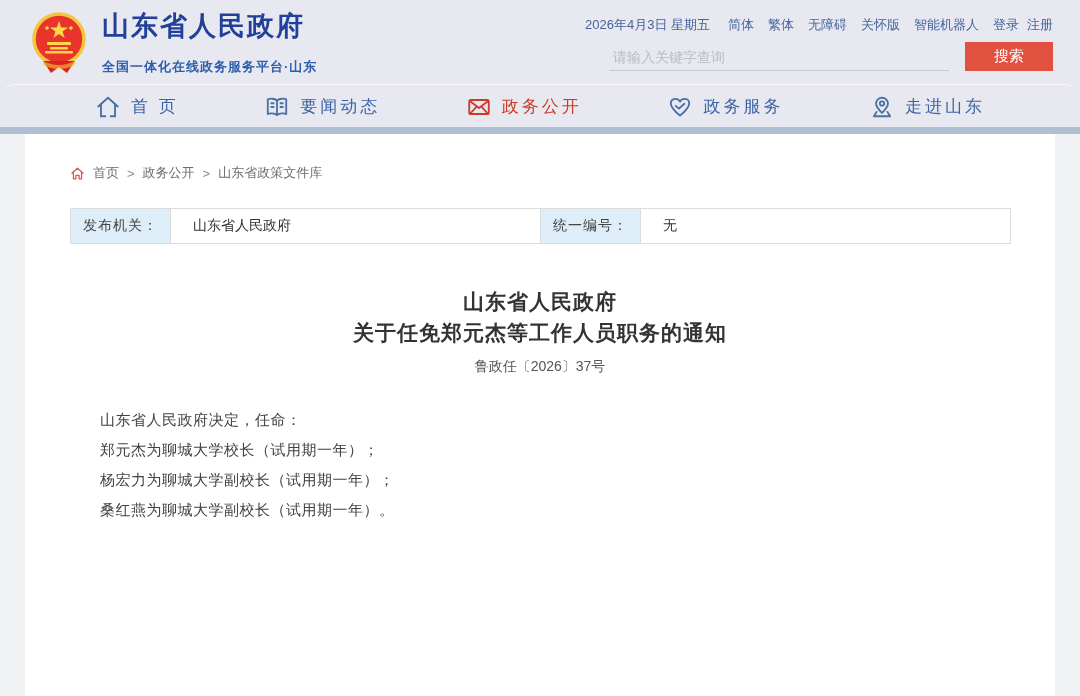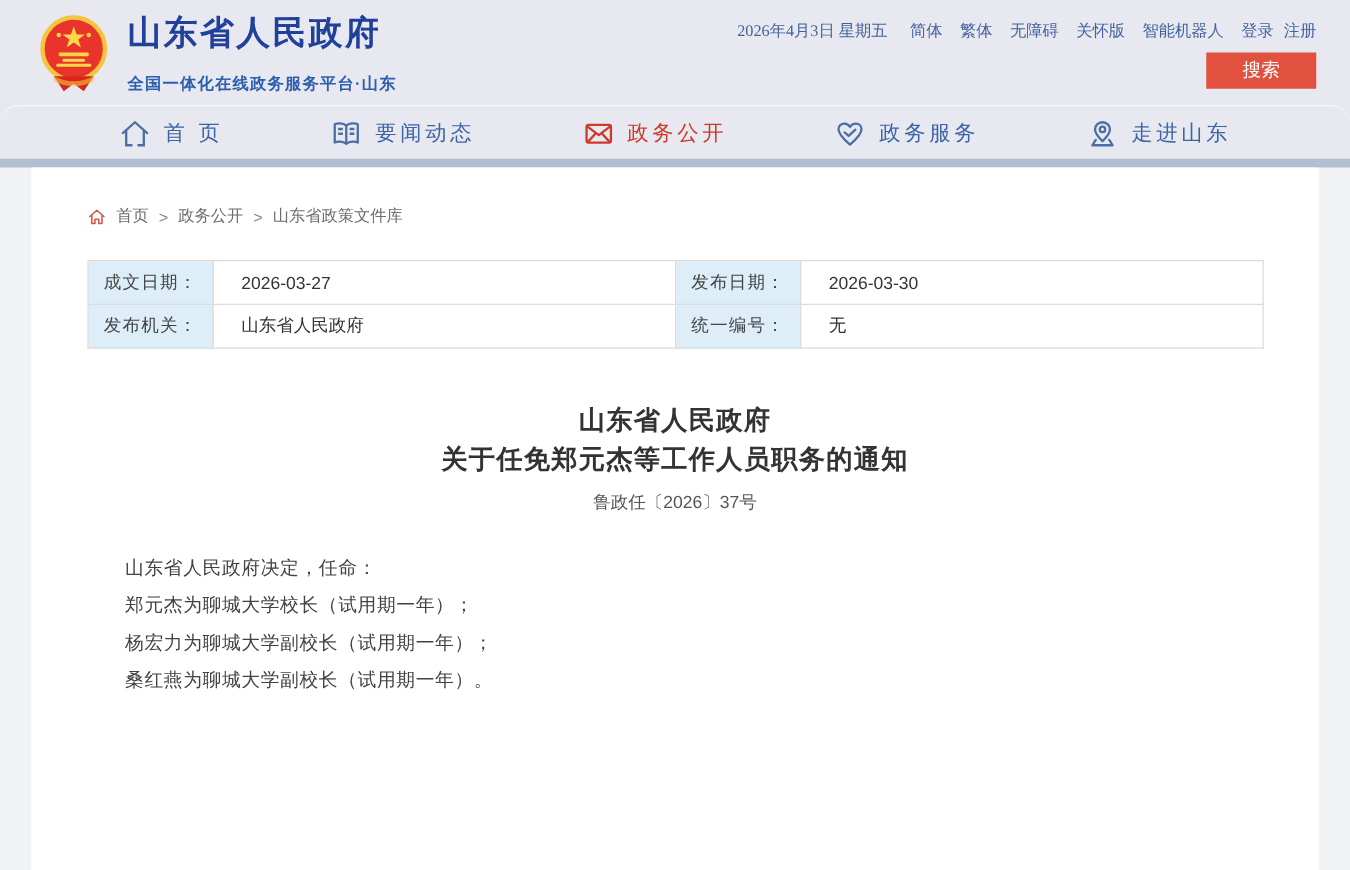--- a/index.html
+++ b/index.html
@@ -8,21 +8,21 @@
 
   
   .header { background:#e8e9f0; width:1080px; }
   .header-inner { width:1030px; margin:0 auto; position:relative; height:84px; }
 
   .brand { position:absolute; left:5px; top:10px; display:flex; align-items:center; }
   .emblem { width:58px; height:64px; margin-right:14px; }
   .brand-text .brand-title { font-size:27px; font-weight:bold; color:#21409a; letter-spacing:2px; line-height:32px; }
   .brand-text .brand-sub { font-size:13px; color:#2d5fae; font-weight:bold; margin-top:16px; letter-spacing:1px; }
 
-  .meta-bar { position:absolute; right:2px; top:16px; font-size:13px; color:#44639c; display:flex; gap:14px; align-items:center;font-family:Liberation Serif, serif; }
+  .meta-bar { position:absolute; right:2px; top:16px; font-size:13px; color:#44639c; display:flex; gap:14px; align-items:center; }
   .meta-bar .date { margin-right:4px; }
   .meta-bar a { color:#44639c; text-decoration:none; cursor:pointer; }
   .meta-login { display:flex; gap:8px; }
 
   .search-row { position:absolute; right:2px; top:42px; display:flex; align-items:flex-end; }
   .search-input { width:340px; height:28px; background:transparent; border:none; border-bottom:1px solid #c7c9d2; font-size:14px; color:#555; outline:none; padding:0 4px; }
   .search-input::placeholder { color:#b9bcc6; }
   .search-btn { width:88px; height:29px; margin-left:16px; background:#e2503f; color:#fff; border:none; font-size:15px; cursor:pointer; }
 
   
@@ -90,20 +90,21 @@
         <a>无障碍</a>
         <a>关怀版</a>
         <a>智能机器人</a>
         <span class="meta-login">
           <a>登录</a>
           <a>注册</a>
         </span>
       </div>
 
       <div class="search-row">
+        <input class="search-input" type="text" placeholder="请输入关键字查询" style="">
         <button class="search-btn">搜索</button>
       </div>
 
     </div>
 
     <nav class="nav">
       <ul>
         <li>
           <svg viewBox="0 0 24 24">
             <path d="M3 11.5 L12 3.5 L21 11.5" stroke-linecap="round" stroke-linejoin="round"></path>
@@ -160,26 +161,20 @@
 
     <table class="doc-meta">
       <colgroup>
           <col style="width:100px">
           <col style="width:370px">
           <col style="width:100px">
           <col style="width:370px">
         </colgroup>
       <tbody>
       <tr>
-        <td class="lbl">成文日期：</td>
-        <td class="val">2026-03-27</td>
-        <td class="lbl">发布日期：</td>
-        <td class="val">2026-03-30</td>
-      </tr>
-      <tr>
         <td class="lbl">发布机关：</td>
         <td class="val">山东省人民政府</td>
         <td class="lbl">统一编号：</td>
         <td class="val">无</td>
       </tr>
     </tbody>
       </table>
 
     <div class="doc-head">
       <div class="doc-title">山东省人民政府</div>

